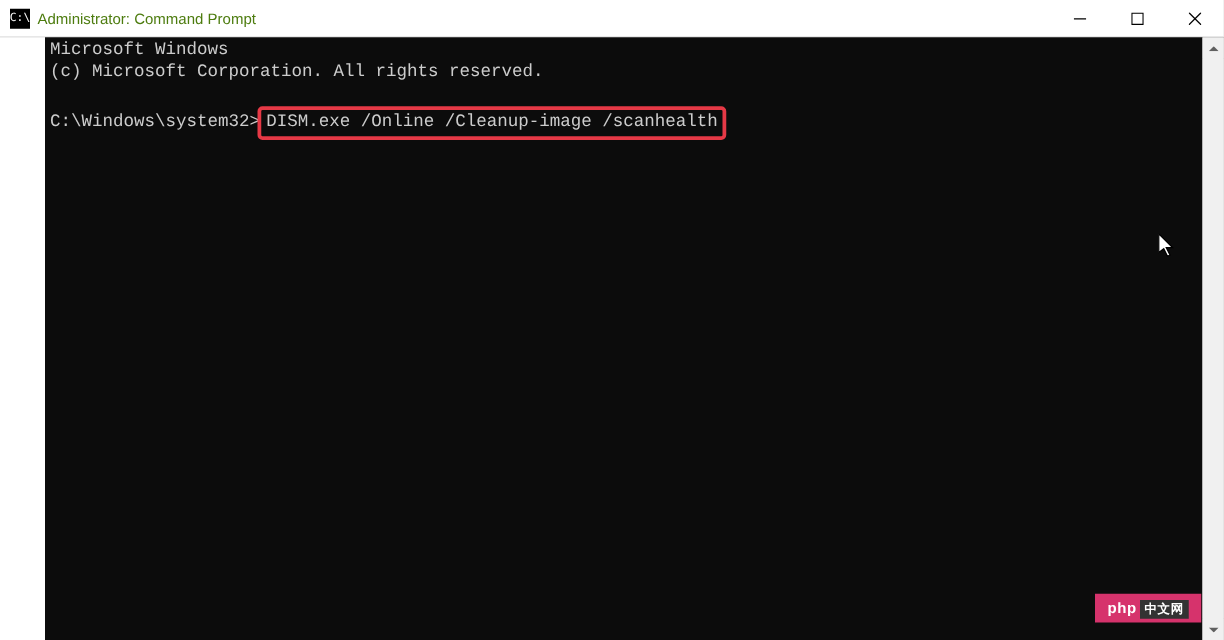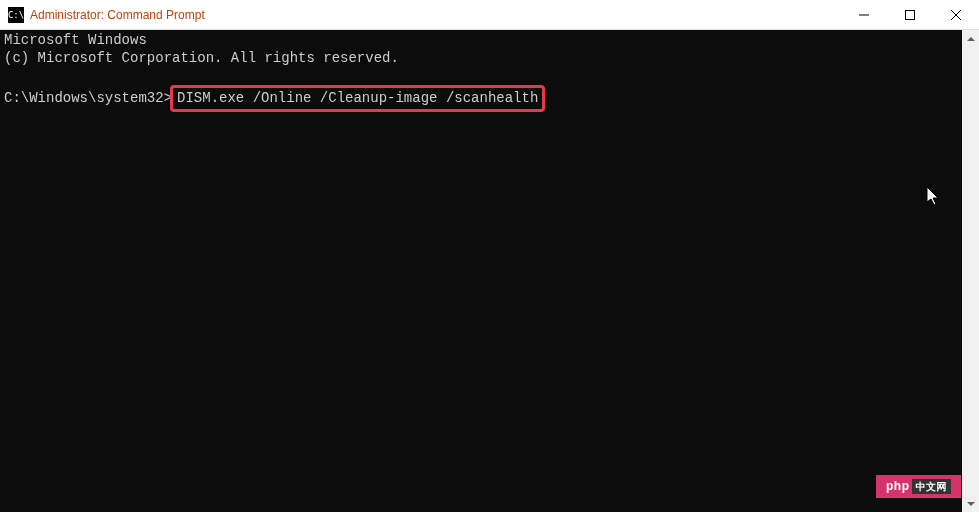--- a/index.html
+++ b/index.html
@@ -34,40 +34,41 @@
       margin-right: 6px;
       display: inline-flex;
       align-items: center;
       justify-content: center;
       color: #fff;
       font-size: 9px;
       font-family: monospace;
     }
     .titlebar-text {
       font-size: 12px;
-      color: #c2410c;
+      color: #4d7c0f;
       flex: 1;
     }
     .window-controls {
       display: flex;
       height: 100%;
     }
     .win-btn {
       width: 46px;
       height: 30px;
       display: flex;
       align-items: center;
       justify-content: center;
       cursor: pointer;
     }
     .terminal-area {
       flex: 1;
       display: flex;
       background: #0c0c0c;
       position: relative;
+      margin-left: 36px;
     }
     .terminal {
       flex: 1;
       background: #0c0c0c;
       color: #cccccc;
       font-family: Consolas, 'Courier New', monospace;
       font-size: 14px;
       line-height: 1.25;
       padding: 2px 4px;
       white-space: pre;

